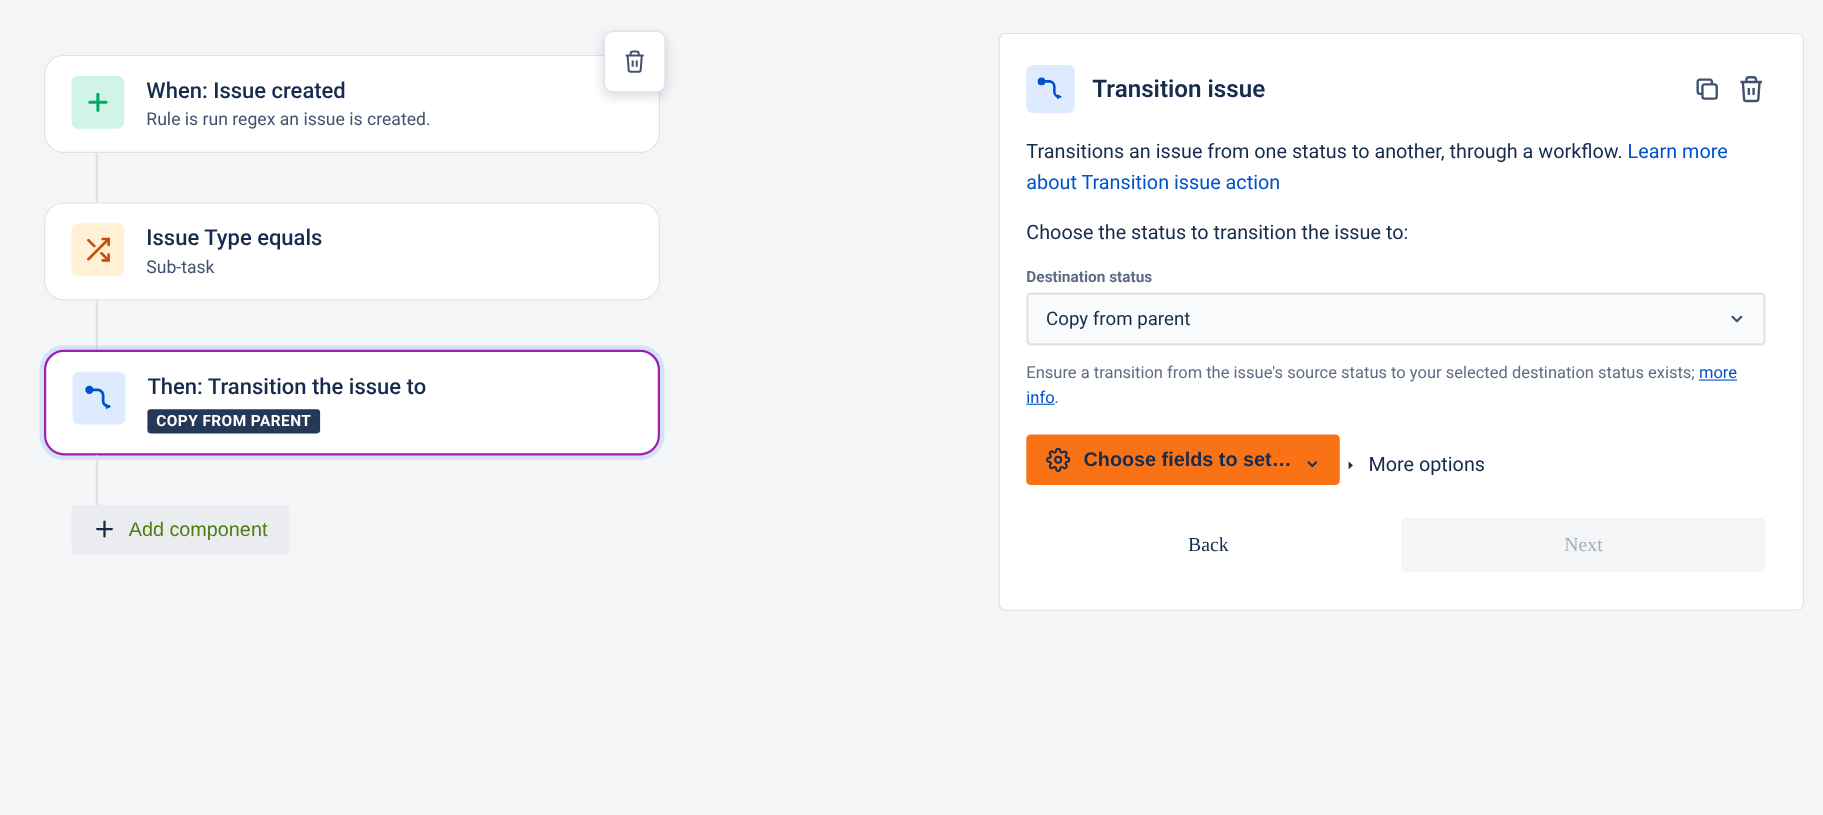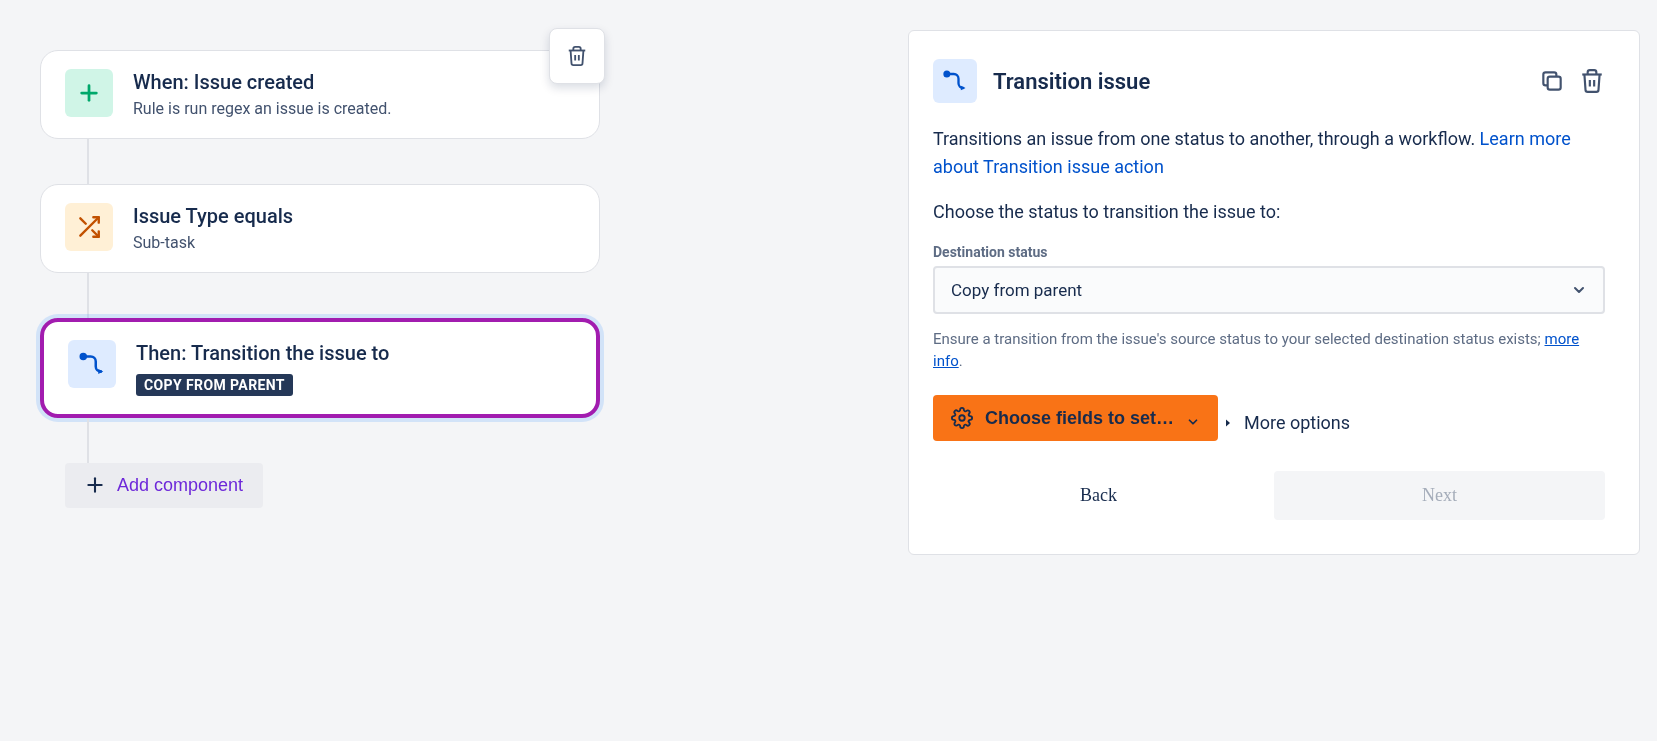--- a/index.html
+++ b/index.html
@@ -52,21 +52,21 @@
     display: flex;
     align-items: center;
     justify-content: center;
     flex-shrink: 0;
   }
   .icon-green { background: #d0f5e7; }
   .icon-orange { background: #fff0d6; }
   .icon-blue  { background: #deebff; }
 
   .card-selected {
-    border: 4px solid #a21caf;
+    border: 2px solid #a21caf;
     box-shadow: 0 0 0 4px rgba(76,154,255,0.2);
   }
 
   .chip {
     display: inline-block;
     background: #253858;
     color: #fff;
     font-size: 14px;
     font-weight: 700;
     letter-spacing: 0.4px;
@@ -108,21 +108,21 @@
     margin-top: 0;
     margin-left: 25px;
     background: #ebecf0;
     border: none;
     border-radius: 4px;
     padding: 12px 20px;
     display: inline-flex;
     align-items: center;
     gap: 12px;
     font-size: 18px;
-    color: #6d28d9;
+    color: #4d7c0f;
     cursor: pointer;
   }
 
   
   .right-panel {
     position: absolute;
     left: 908px;
     top: 30px;
     width: 732px;
     background: #fff;

